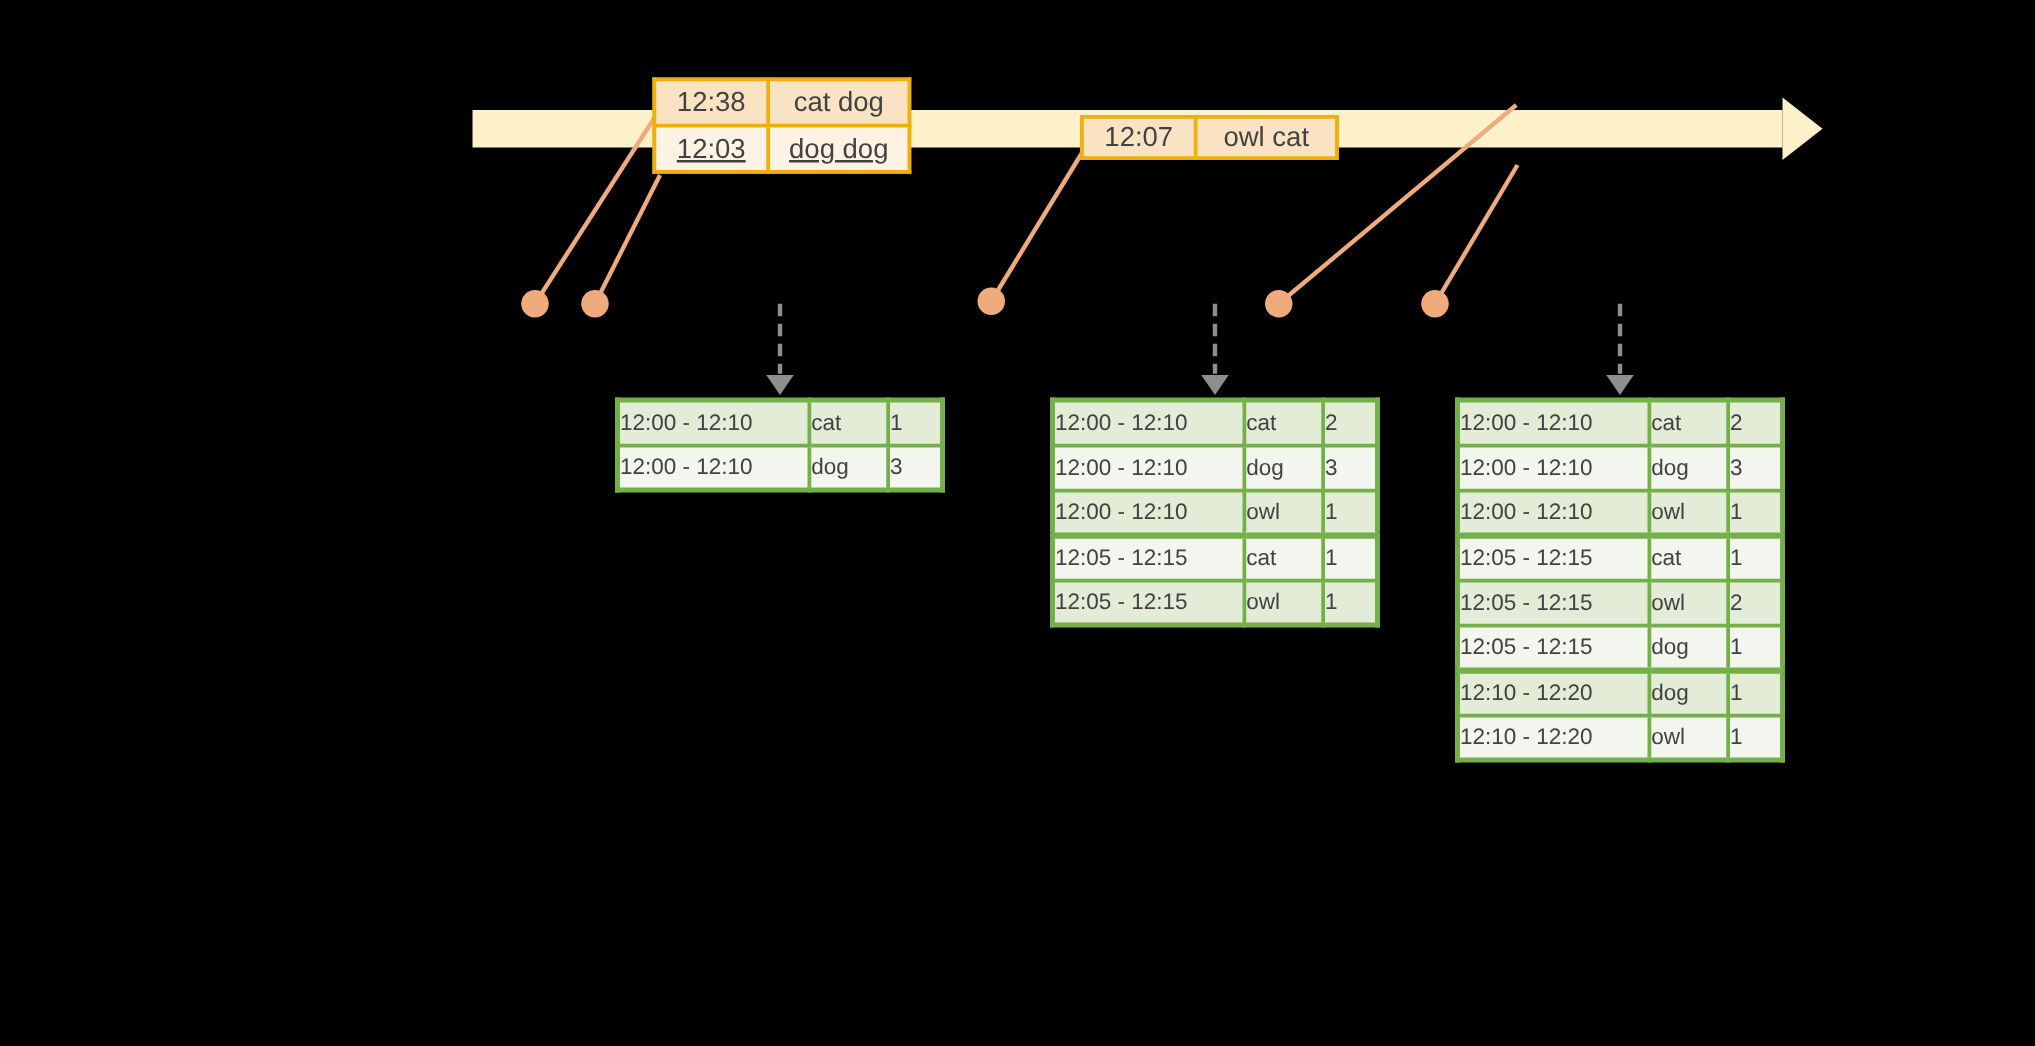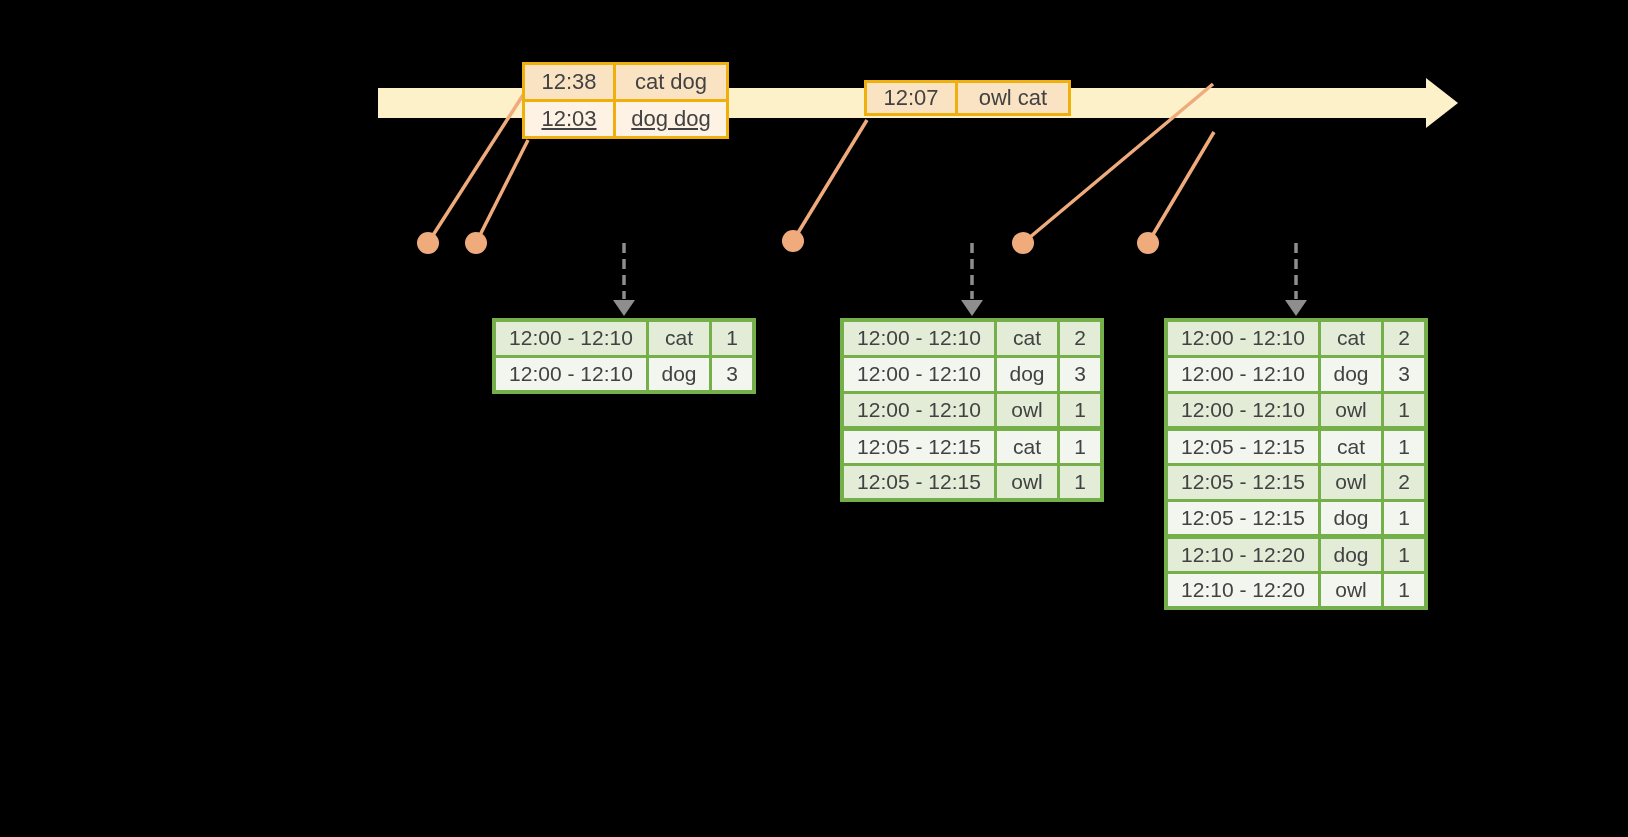--- a/index.html
+++ b/index.html
@@ -49,22 +49,22 @@
   table.event-box tr.light td{background:var(--event-light);text-decoration:underline;}
 
   
   table.result-table{
     position:absolute;
     border-collapse:collapse;
     border:4px solid var(--green);
   }
   table.result-table td{
     border:3px solid var(--green);
-    font-size:21px;
-    text-align:center;
+    font-size:18px;
+    text-align:left;
     color:var(--text);
     padding:0;
   }
   table.result-table tr{height:36px;}
   table.result-table td.col-window{width:150px;}
   table.result-table td.col-word{width:60px;}
   table.result-table td.col-count{width:40px;}
   table.result-table tr td{background:var(--cell-green);}
   table.result-table tr.alt td{background:var(--cell-white);}
   table.result-table tr.group-break td{border-top-width:5px;}
@@ -113,21 +113,21 @@
           <td class="ev-time">12:38</td>
           <td class="ev-words">cat dog</td>
         </tr>
         <tr class="light">
           <td class="ev-time">12:03</td>
           <td class="ev-words">dog dog</td>
         </tr>
       </tbody>
     </table>
 
-  <table class="event-box single" style="left:864px;top:80px">
+  <table class="event-box single" style="left:864px;top:92px">
       <tbody>
         <tr class="dark">
           <td class="ev-time">12:07</td>
           <td class="ev-words">owl cat</td>
         </tr>
       </tbody>
     </table>
 
 
   <table class="result-table" style="left:492px;top:318px">

